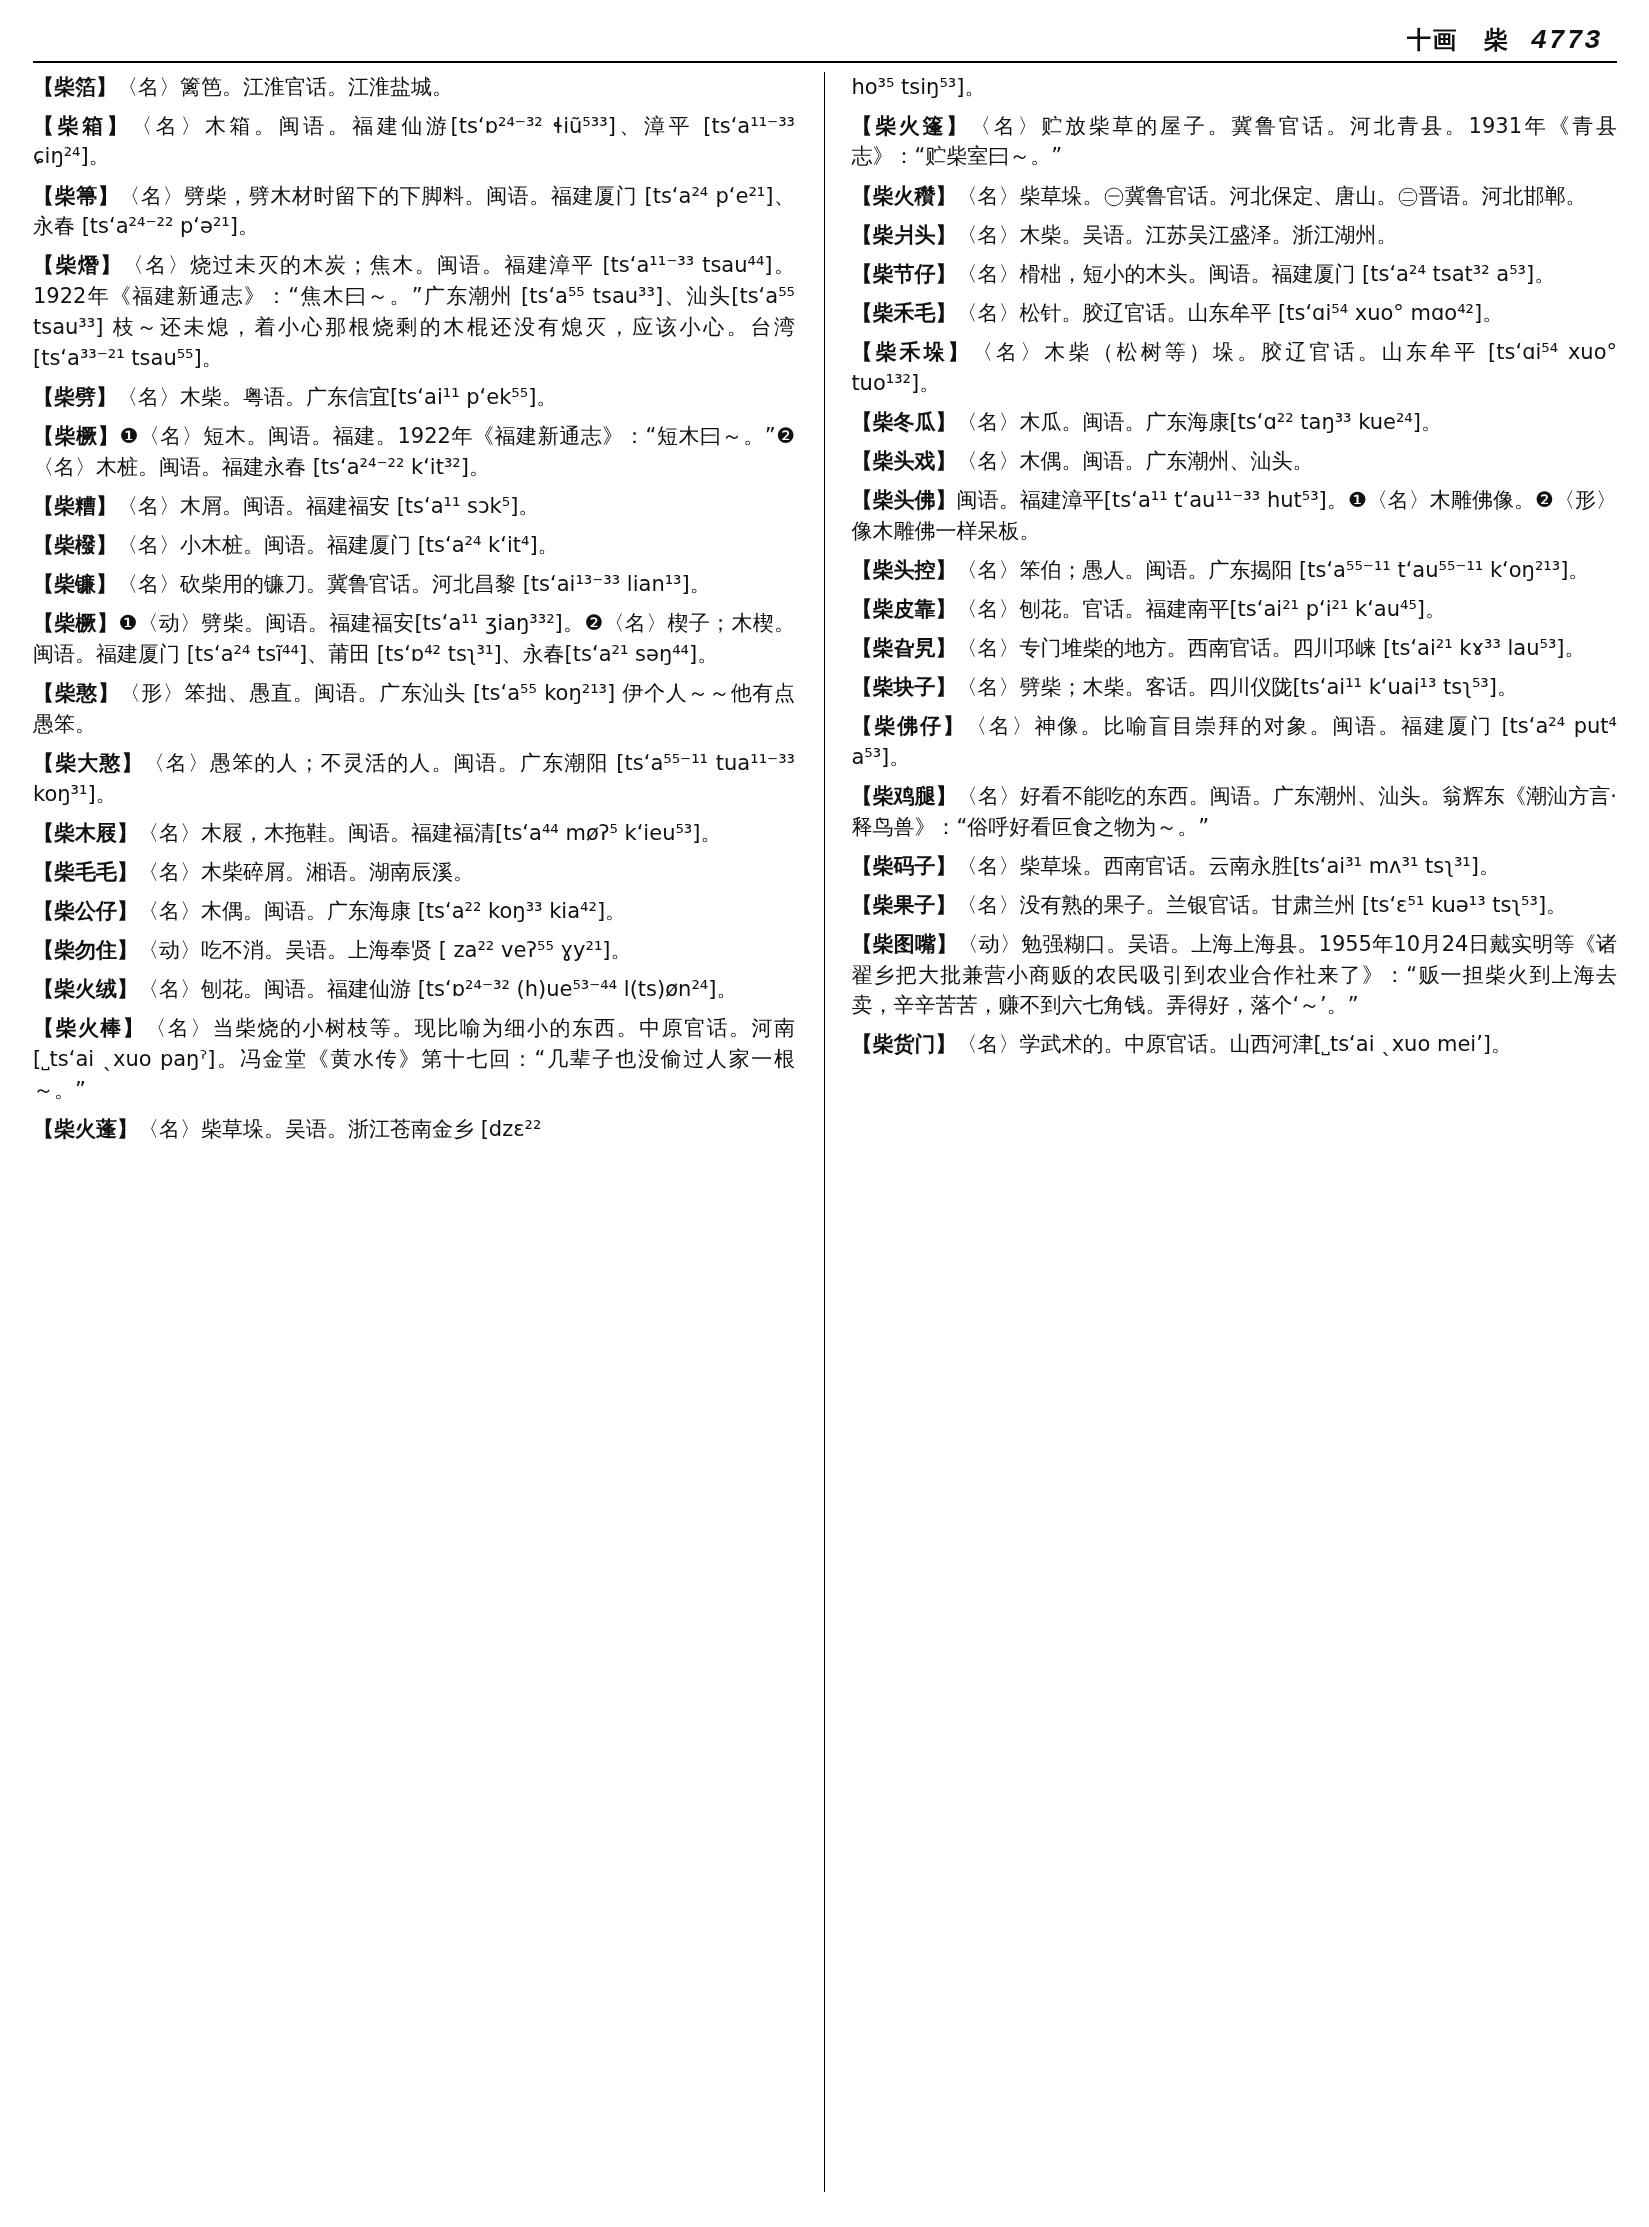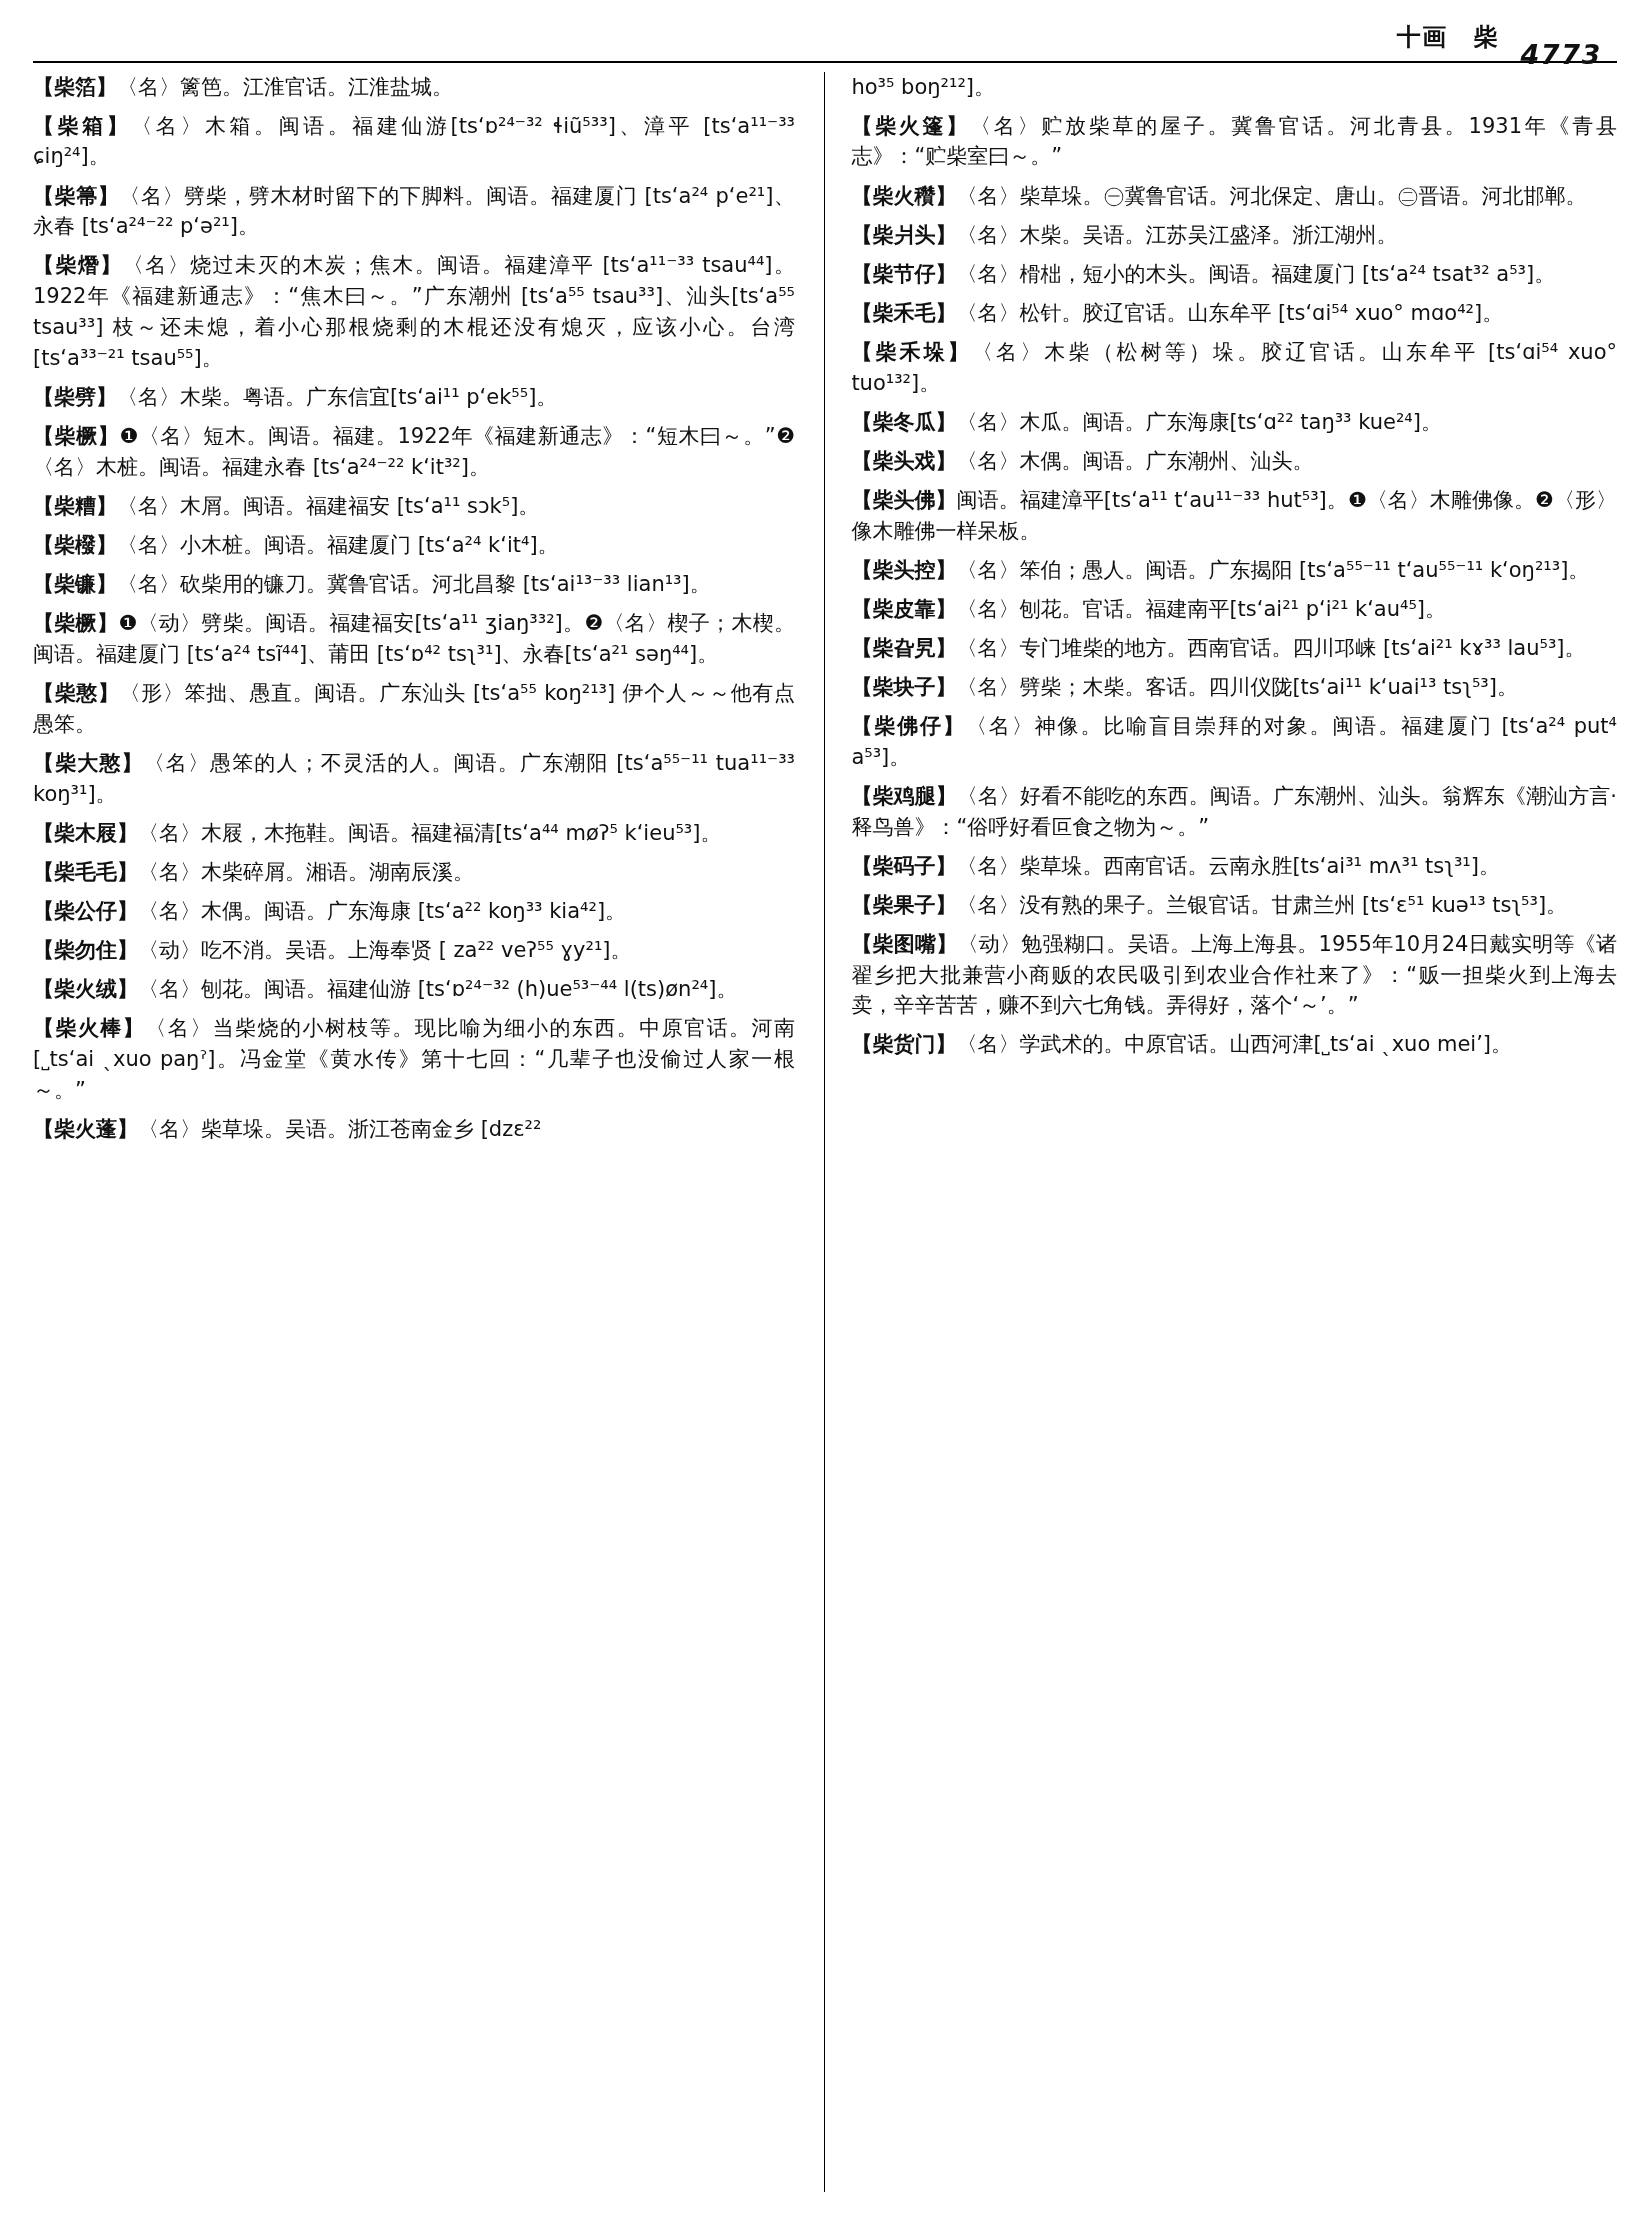--- a/index.html
+++ b/index.html
@@ -8,25 +8,26 @@
     font-family:"DejaVu Sans","Liberation Sans",sans-serif;
     color:#111;
     position:relative;
   }
   .page{
     position:absolute;inset:0;
     padding:21.4px 33px 8.2px 33px;
     box-sizing:border-box;
   }
   .header{
-    display:flex;justify-content:flex-end;align-items:flex-start;
+    display:flex;justify-content:flex-end;align-items:flex-end;
     gap:21.4px;
     font-size:24px;font-weight:bold;letter-spacing:1.6px;
     padding-right:15px;
     height:35px;
+    font-family:Liberation Mono, monospace;
   }
   .header .pageno{font-size:27px;font-style:italic;font-weight:bold;margin-top:18px;}
   .rule{
     border-top:2.5px solid #000;
     margin:5px 0 0 0;
   }
   .columns{
     display:flex;
     margin-top:8.2px;
     height:2120px;
@@ -75,21 +76,21 @@
       <div class="entry"><span class="hw">【柴木屐】</span><span>〈名〉木屐，木拖鞋。闽语。福建福清[ts‘a⁴⁴ møʔ⁵ k‘ieu⁵³]。</span></div>
       <div class="entry"><span class="hw">【柴毛毛】</span><span>〈名〉木柴碎屑。湘语。湖南辰溪。</span></div>
       <div class="entry"><span class="hw">【柴公仔】</span><span>〈名〉木偶。闽语。广东海康 [ts‘a²² koŋ³³ kia⁴²]。</span></div>
       <div class="entry"><span class="hw">【柴勿住】</span><span>〈动〉吃不消。吴语。上海奉贤 [ za²² veʔ⁵⁵ ɣy²¹]。</span></div>
       <div class="entry"><span class="hw">【柴火绒】</span><span>〈名〉刨花。闽语。福建仙游 [ts‘ɒ²⁴⁻³² (h)ue⁵³⁻⁴⁴ l(ts)øn²⁴]。</span></div>
       <div class="entry"><span class="hw">【柴火棒】</span><span>〈名〉当柴烧的小树枝等。现比喻为细小的东西。中原官话。河南 [˽ts‘ai ˎxuo paŋˀ]。冯金堂《黄水传》第十七回：“几辈子也没偷过人家一根～。”</span></div>
       <div class="entry"><span class="hw">【柴火蓬】</span><span>〈名〉柴草垛。吴语。浙江苍南金乡 [dzɛ²²</span></div>
     </div>
 
     <div class="col right">
-      <div class="entry"><span class="hw"></span><span>ho³⁵ boŋ²¹²]。</span></div>
+      <div class="entry"><span class="hw"></span><span>ho³⁵ tsiŋ⁵³]。</span></div>
       <div class="entry"><span class="hw">【柴火篷】</span><span>〈名〉贮放柴草的屋子。冀鲁官话。河北青县。1931年《青县志》：“贮柴室曰～。”</span></div>
       <div class="entry"><span class="hw">【柴火穳】</span><span>〈名〉柴草垛。㊀冀鲁官话。河北保定、唐山。㊁晋语。河北邯郸。</span></div>
       <div class="entry"><span class="hw">【柴爿头】</span><span>〈名〉木柴。吴语。江苏吴江盛泽。浙江湖州。</span></div>
       <div class="entry"><span class="hw">【柴节仔】</span><span>〈名〉榾柮，短小的木头。闽语。福建厦门 [ts‘a²⁴ tsat³² a⁵³]。</span></div>
       <div class="entry"><span class="hw">【柴禾毛】</span><span>〈名〉松针。胶辽官话。山东牟平 [ts‘ɑi⁵⁴ xuo° mɑo⁴²]。</span></div>
       <div class="entry"><span class="hw">【柴禾垛】</span><span>〈名〉木柴（松树等）垛。胶辽官话。山东牟平 [ts‘ɑi⁵⁴ xuo° tuo¹³²]。</span></div>
       <div class="entry"><span class="hw">【柴冬瓜】</span><span>〈名〉木瓜。闽语。广东海康[ts‘ɑ²² taŋ³³ kue²⁴]。</span></div>
       <div class="entry"><span class="hw">【柴头戏】</span><span>〈名〉木偶。闽语。广东潮州、汕头。</span></div>
       <div class="entry"><span class="hw">【柴头佛】</span><span>闽语。福建漳平[ts‘a¹¹ t‘au¹¹⁻³³ hut⁵³]。❶〈名〉木雕佛像。❷〈形〉像木雕佛一样呆板。</span></div>
       <div class="entry"><span class="hw">【柴头控】</span><span>〈名〉笨伯；愚人。闽语。广东揭阳 [ts‘a⁵⁵⁻¹¹ t‘au⁵⁵⁻¹¹ k‘oŋ²¹³]。</span></div>

